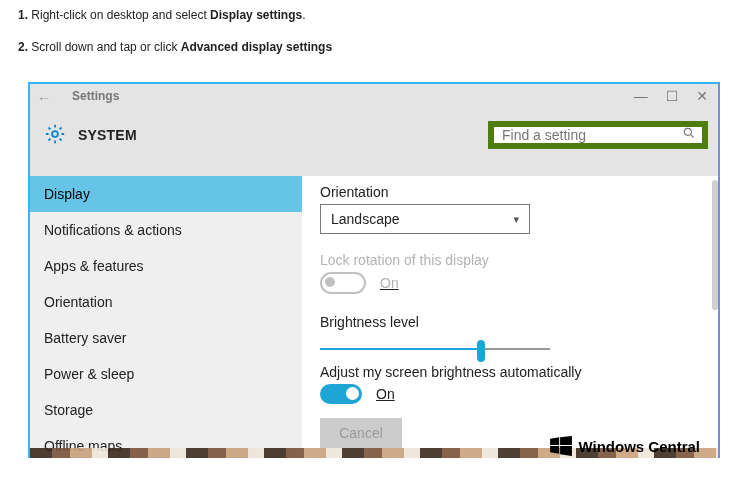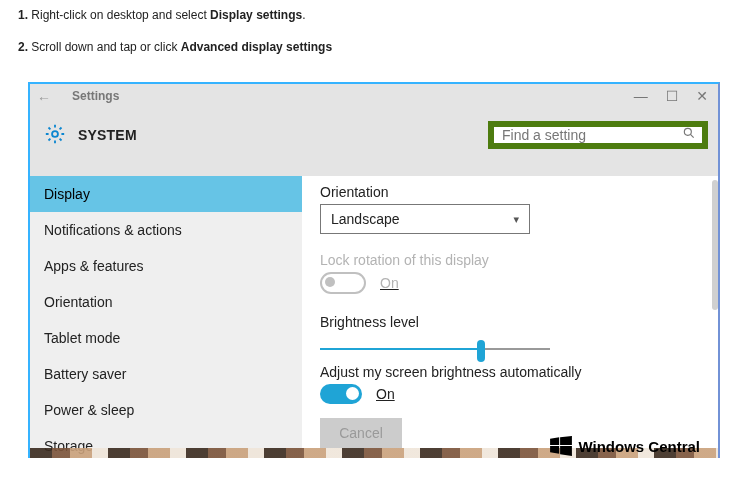--- a/index.html
+++ b/index.html
@@ -209,21 +209,20 @@
       </span>
     </div>
   </div>
 
   <div class="body-row">
     <div class="sidebar">
       <div class="sidebar-item active">Display</div>
       <div class="sidebar-item">Notifications &amp; actions</div>
       <div class="sidebar-item">Apps &amp; features</div>
       <div class="sidebar-item">Orientation</div>
-      <div class="sidebar-item">Tablet mode</div>
       <div class="sidebar-item">Battery saver</div>
       <div class="sidebar-item">Power &amp; sleep</div>
       <div class="sidebar-item">Storage</div>
       <div class="sidebar-item">Offline maps</div>
     </div>
 
     <div class="content">
       <div class="scrollbar"></div>
 
       <div class="label">Orientation</div>

